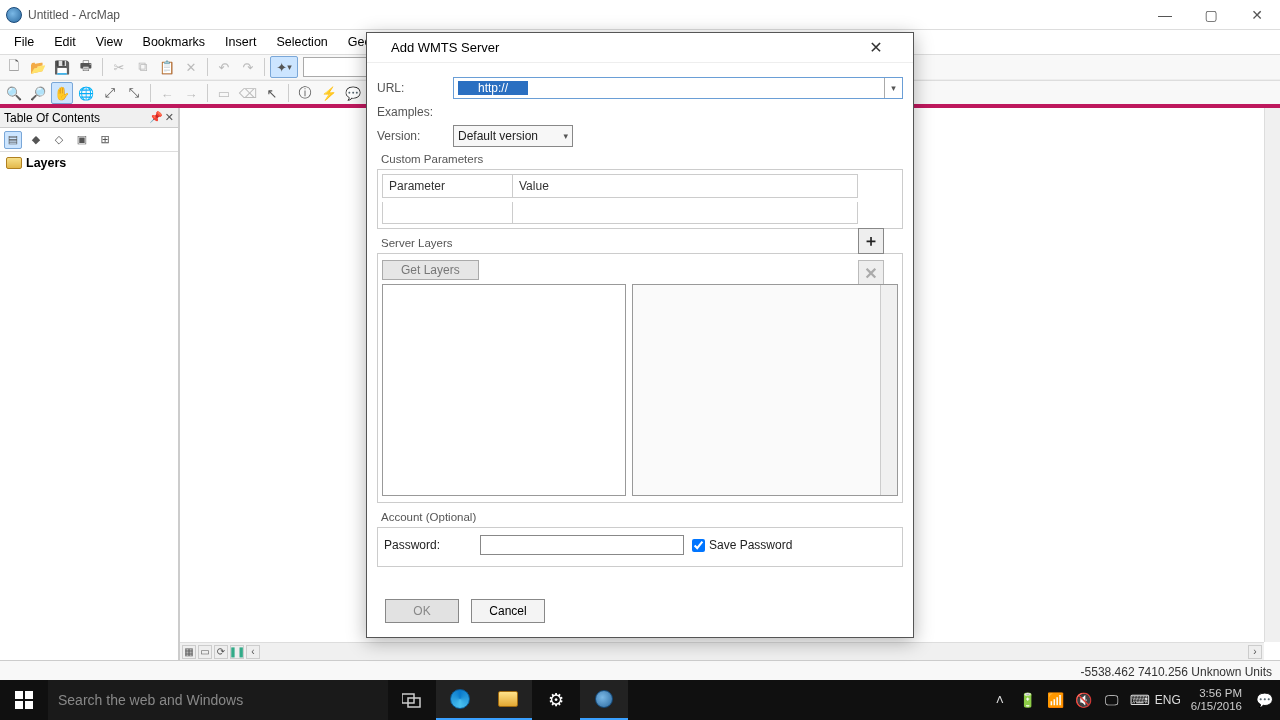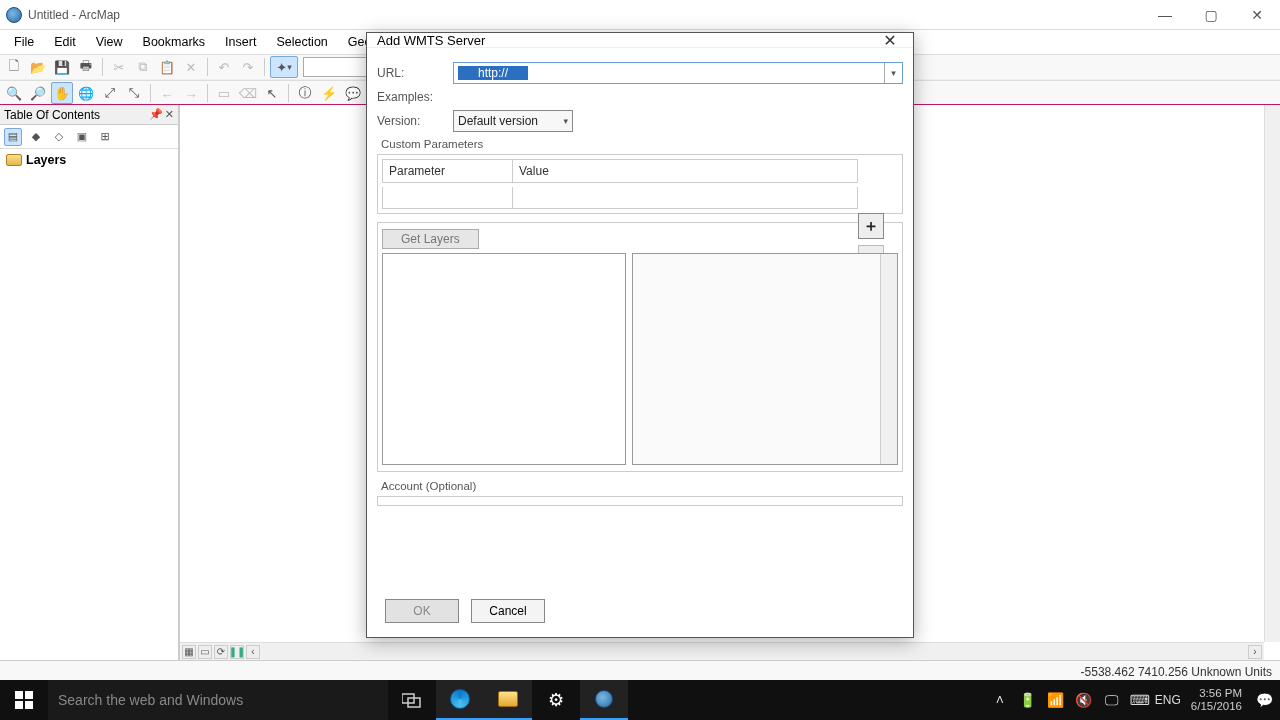--- a/index.html
+++ b/index.html
@@ -21,21 +21,21 @@
 
     
     .toolbar-row { height: 26px; display: flex; align-items: center; padding: 0 2px; border-top: 1px solid #ddd; border-bottom: 1px solid #eee; background: #f8f8f8; gap:0px;}
     .tb-btn { width: 22px; height: 22px; display: inline-flex; align-items: center; justify-content: center; margin: 0 1px; color: #555; font-size: 13px; border-radius:2px;}
     .tb-btn.sel { background: #cce5ff; border:1px solid #7aa7d8;}
     .tb-btn.dim { color: #bbb; }
     .tb-sep { width:1px; height:18px; background:#ccc; margin:0 4px; }
     .tb-combo { width: 70px; height: 20px; border: 1px solid #aaa; background: #fff; margin-left: 4px; display:inline-block;}
 
     
-    .main-area { position: absolute; top: 104px; left:0; right:0; bottom:60px; display:flex; border-top:1px solid #be185d;}
+    .main-area { position: absolute; top: 104px; left:0; right:0; bottom:60px; display:flex; border-top:4px solid #be185d;}
     .toc-panel { width: 180px; border-right: 2px solid #ccc; display:flex; flex-direction:column; background:#fff;}
     .toc-header { height: 20px; background: #f0f0f0; border-bottom: 1px solid #ccc; display:flex; align-items:center; justify-content:space-between; padding:0 4px; font-size:12px;}
     .toc-tbar { height: 24px; border-bottom: 1px solid #ddd; display:flex; align-items:center; gap:3px; padding:0 3px;}
     .toc-tbar .tb-btn { width:18px; height:18px; font-size:11px; }
     .toc-body { flex:1; padding: 4px 6px; font-size: 12.5px; }
     .layer-row { display:flex; align-items:center; gap:4px; font-weight:bold;}
     .layer-ico { width:16px; height:12px; background:linear-gradient(#f7e08a,#e3b84a); border:1px solid #b08020; border-radius:2px;}
 
     .map-panel { flex:1; position:relative; background:#fff; }
     .map-scroll-v { position:absolute; right:0; top:0; bottom:18px; width:16px; background:#f0f0f0; border-left:1px solid #ddd;}
@@ -53,21 +53,21 @@
     .search-box { flex:0 0 340px; height:40px; display:flex; align-items:center; padding:0 10px; font-size:14px; color:#888; background:#1a1a1a; }
     .task-icons { display:flex; align-items:center; height:40px; }
     .task-icons .ti { width:48px; height:40px; display:flex; align-items:center; justify-content:center; font-size:18px;}
     .ti.active { border-bottom:2px solid #3aa0ff; background:#222;}
     .tray { margin-left:auto; display:flex; align-items:center; height:40px; padding-right:4px; font-size:12px; gap:6px;}
     .tray .tray-ico { width:22px; display:flex; align-items:center; justify-content:center; font-size:14px; color:#ddd;}
     .clock { text-align:right; line-height:1.1; font-size:11.5px; padding:0 6px;}
 
     
     .dialog { position:absolute; left:366px; top:32px; width:548px; height:606px; background:#fff; border:1px solid #555; box-shadow:0 4px 18px rgba(0,0,0,.3); display:flex; flex-direction:column;}
-    .dlg-title { height:15px; display:flex; align-items:center; justify-content:space-between; padding:0 10px; font-size:13px; border-bottom:1px solid #eee;}
+    .dlg-title { height:30px; display:flex; align-items:center; justify-content:space-between; padding:0 24px; font-size:13px; border-bottom:1px solid #eee;}
     .dlg-close { width:26px; height:26px; display:flex; align-items:center; justify-content:center; font-size:16px; color:#333;}
     .dlg-body { flex:1; padding:8px 10px 4px; font-size:12px; color:#222; overflow:hidden;}
     .form-row { display:flex; align-items:center; margin:6px 0; }
     .form-label { width:76px; color:#555; }
     .url-input { flex:1; height:22px; border:1px solid #6a9ed6; padding:0 4px; font-size:12px; display:flex; align-items:center; position:relative; background:#fff;}
     .url-input .sel-text { background:#2a6fc1; color:#fff; padding:0 20px; font-size:12px;}
     .url-drop { position:absolute; right:0; top:0; bottom:0; width:18px; border-left:1px solid #aaa; display:flex; align-items:center; justify-content:center; font-size:9px; color:#555;}
     .examples { font-size:11.5px; color:#333; line-height:1.35; }
     .version-sel { width:120px; height:22px; border:1px solid #888; background:#f7f7f7; padding:0 4px; font-size:12px; display:flex; align-items:center; justify-content:space-between;}
     .fieldset { border:1px solid #ccc; margin:4px 0 8px; }
@@ -244,30 +244,39 @@
       <div class="param-body">
         <div class="cell p"></div>
         <div class="cell v"></div>
       </div>
       <div class="param-btns">
         <div class="sq-btn">＋</div>
         <div class="sq-btn dim">✕</div>
       </div>
     </div>
 
+    <div class="fieldset-lbl">Server Layers</div>
     <div class="fieldset server-layers-wrap">
       <button class="get-layers">Get Layers</button>
       <div class="layers-split">
         <div class="pane left"></div>
         <div class="pane right"></div>
       </div>
     </div>
 
     <div class="fieldset-lbl">Account (Optional)</div>
     <div class="fieldset" style="padding:2px 0 6px;">
+      <div class="acct-row">
+        <label>Password:</label>
+        <input type="password" style="">
+        <span class="chk-row">
+          <input type="checkbox" checked="" style="">
+          <span>Save Password</span>
+        </span>
+      </div>
     </div>
   </div>
   <div class="dlg-buttons">
     <button class="ok">OK</button>
     <button>Cancel</button>
   </div>
 </div>
 
 <div class="taskbar">
   <div class="start-btn">

